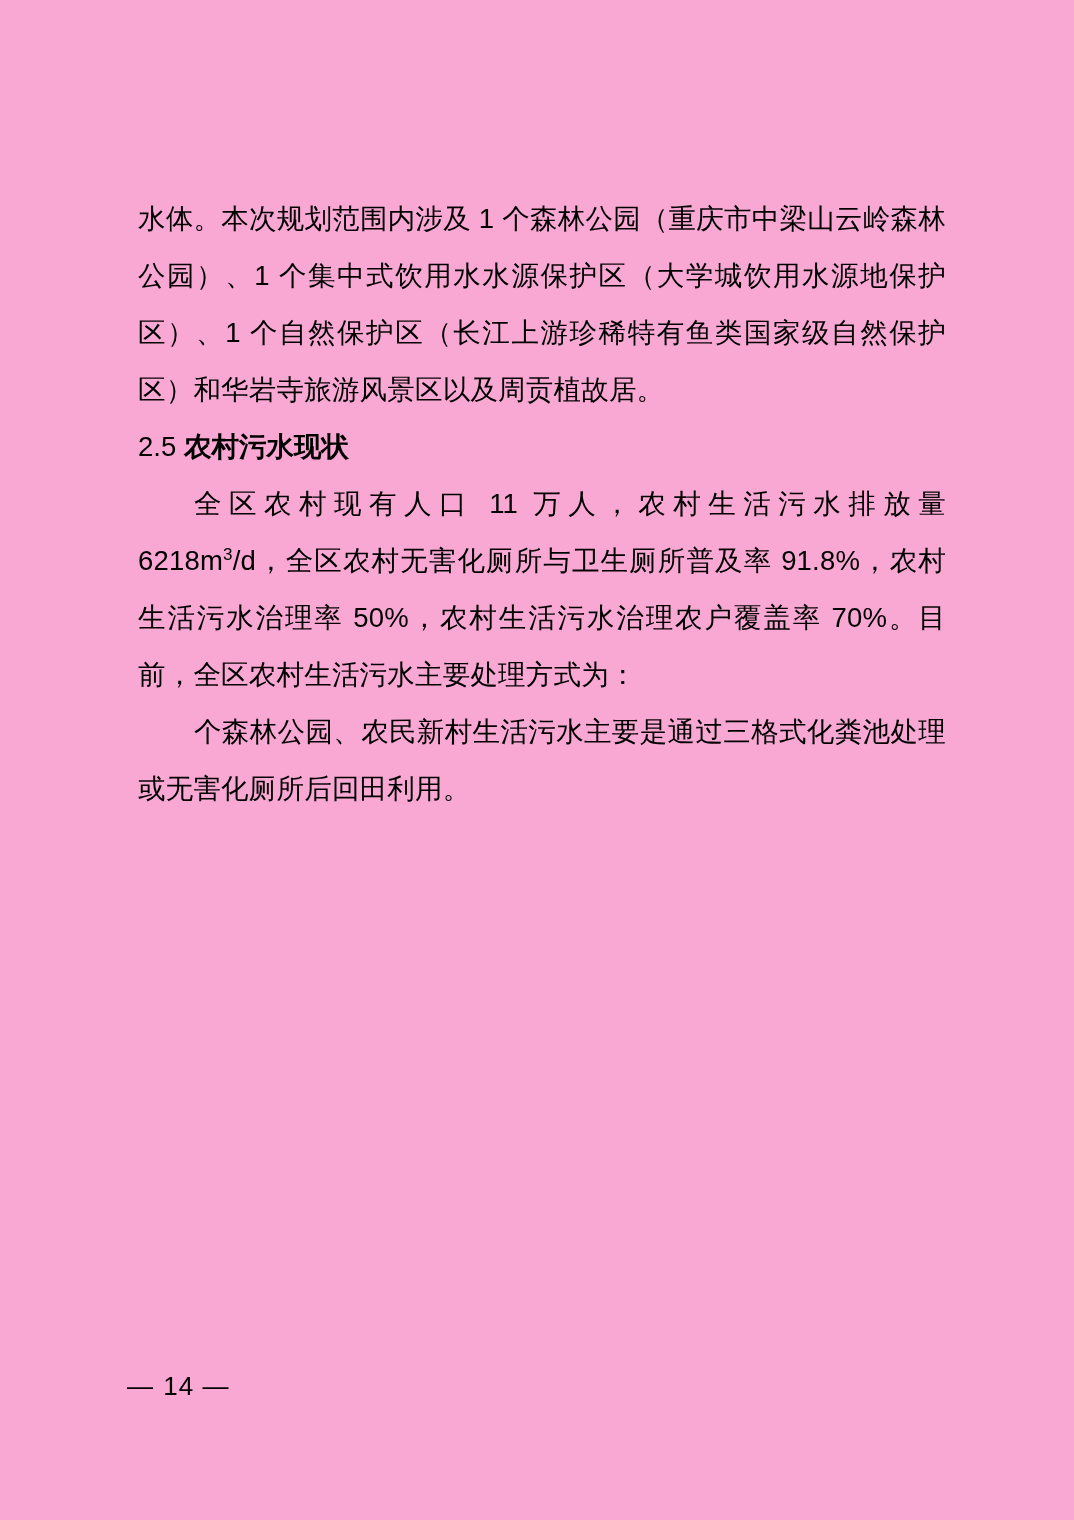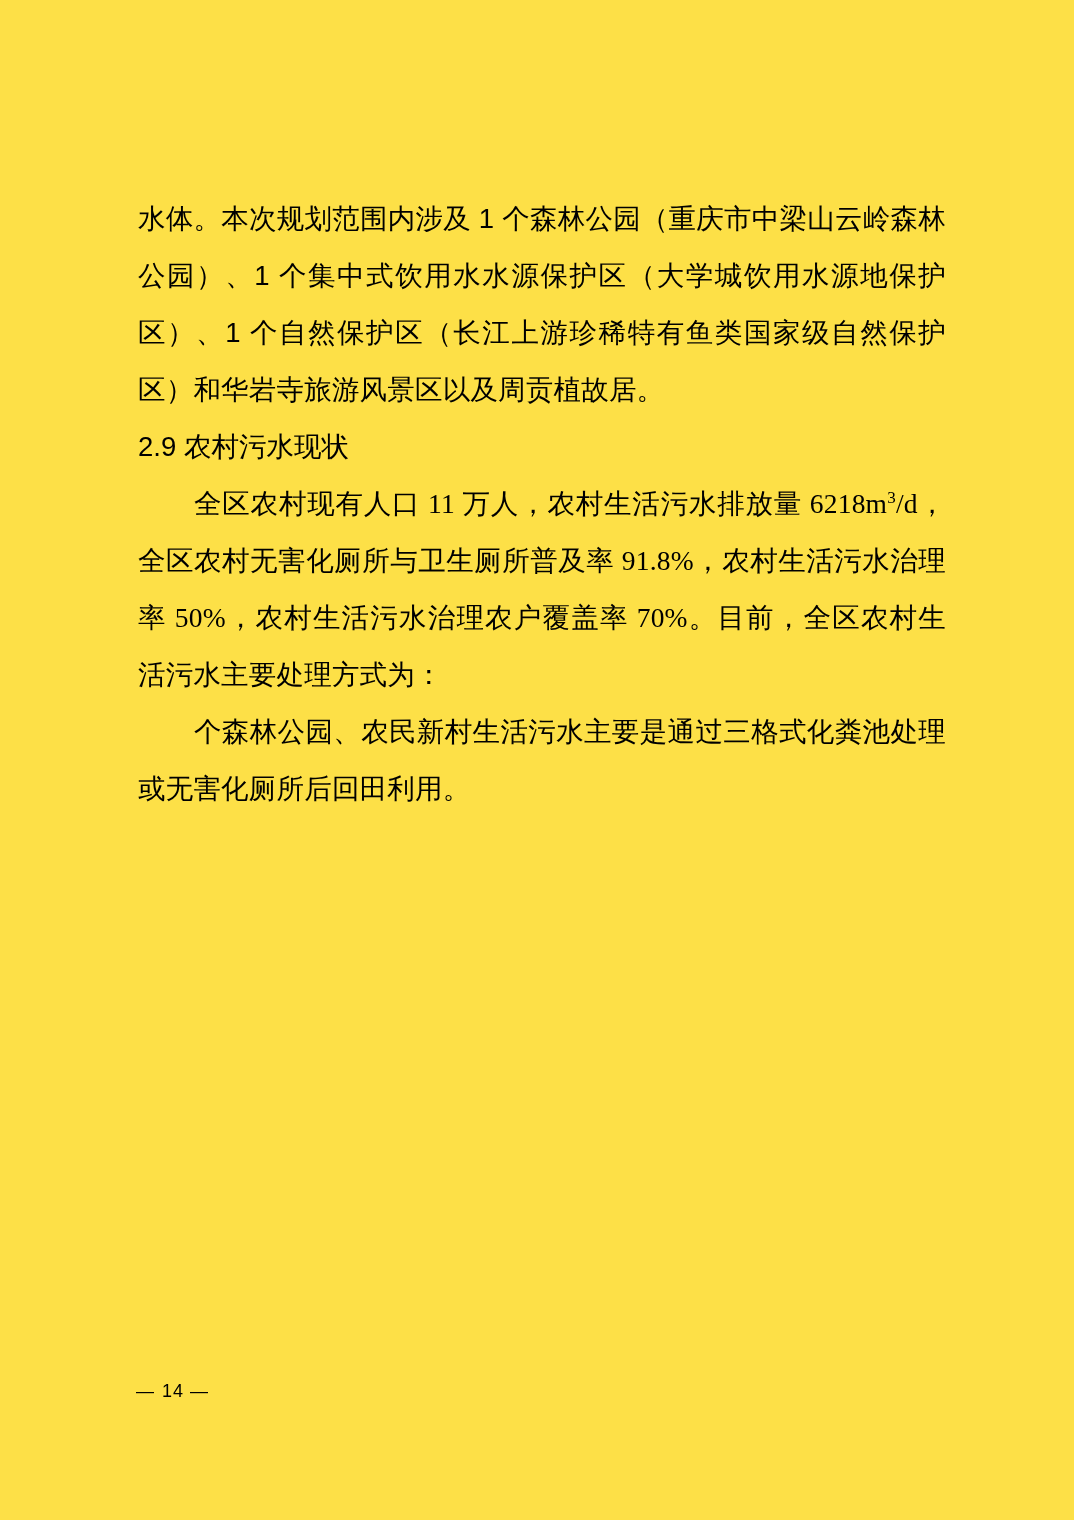--- a/index.html
+++ b/index.html
@@ -13,73 +13,72 @@
     font-family: "Liberation Sans", sans-serif;
     color: #000000;
     -webkit-font-smoothing: antialiased;
   }
   .page {
     position: relative;
     width: 1074px;
     height: 1520px;
     box-sizing: border-box;
     padding: 190px 128px 0 138px;
-    background: #fde047;
+    background: #f9a8d4;
   }
   .para {
     font-size: 27.5px;
     line-height: 57px;
     letter-spacing: 0.2px;
     text-align: justify;
     text-justify: inter-ideograph;
     margin: 0;
   }
   .para.indent {
     text-indent: 56px;
-    font-family: Liberation Serif, serif;
   }
   .heading {
     font-size: 27.5px;
     line-height: 57px;
     margin: 0;
     font-weight: normal;
   }
   .heading .num {
     font-weight: normal;
   }
   .heading .htext {
-    font-weight: normal;
+    font-weight: bold;
     text-align: right;
   }
   .sup {
     font-size: 0.62em;
     vertical-align: super;
     line-height: 0;
   }
   .footer {
     position: absolute;
-    left: 136px;
+    left: 127px;
     bottom: 118px;
-    font-size: 18px;
+    font-size: 26px;
     letter-spacing: 1px;
     color: #000;
   }
   .footer .dash {
     letter-spacing: 2px;
   }
 </style>
 </head>
 <body>
 
 <div class="page">
 
   <p class="para">水体。本次规划范围内涉及 1 个森林公园（重庆市中梁山云岭森林公园）、1 个集中式饮用水水源保护区（大学城饮用水源地保护区）、1 个自然保护区（长江上游珍稀特有鱼类国家级自然保护区）和华岩寺旅游风景区以及周贡植故居。</p>
 
   <h2 class="heading">
-    <span class="num">2.9</span><span>&nbsp;</span><span class="htext">农村污水现状</span>
+    <span class="num">2.5</span><span>&nbsp;</span><span class="htext">农村污水现状</span>
   </h2>
 
   <p class="para indent">
     <span>全区农村现有人口 11 万人，农村生活污水排放量 6218m</span><span class="sup">3</span><span>/d，全区农村无害化厕所与卫生厕所普及率 91.8%，农村生活污水治理率 50%，农村生活污水治理农户覆盖率 70%。目前，全区农村生活污水主要处理方式为：</span>
   </p>
 
 
 
 
   <p class="para indent">个森林公园、农民新村生活污水主要是通过三格式化粪池处理或无害化厕所后回田利用。</p>

